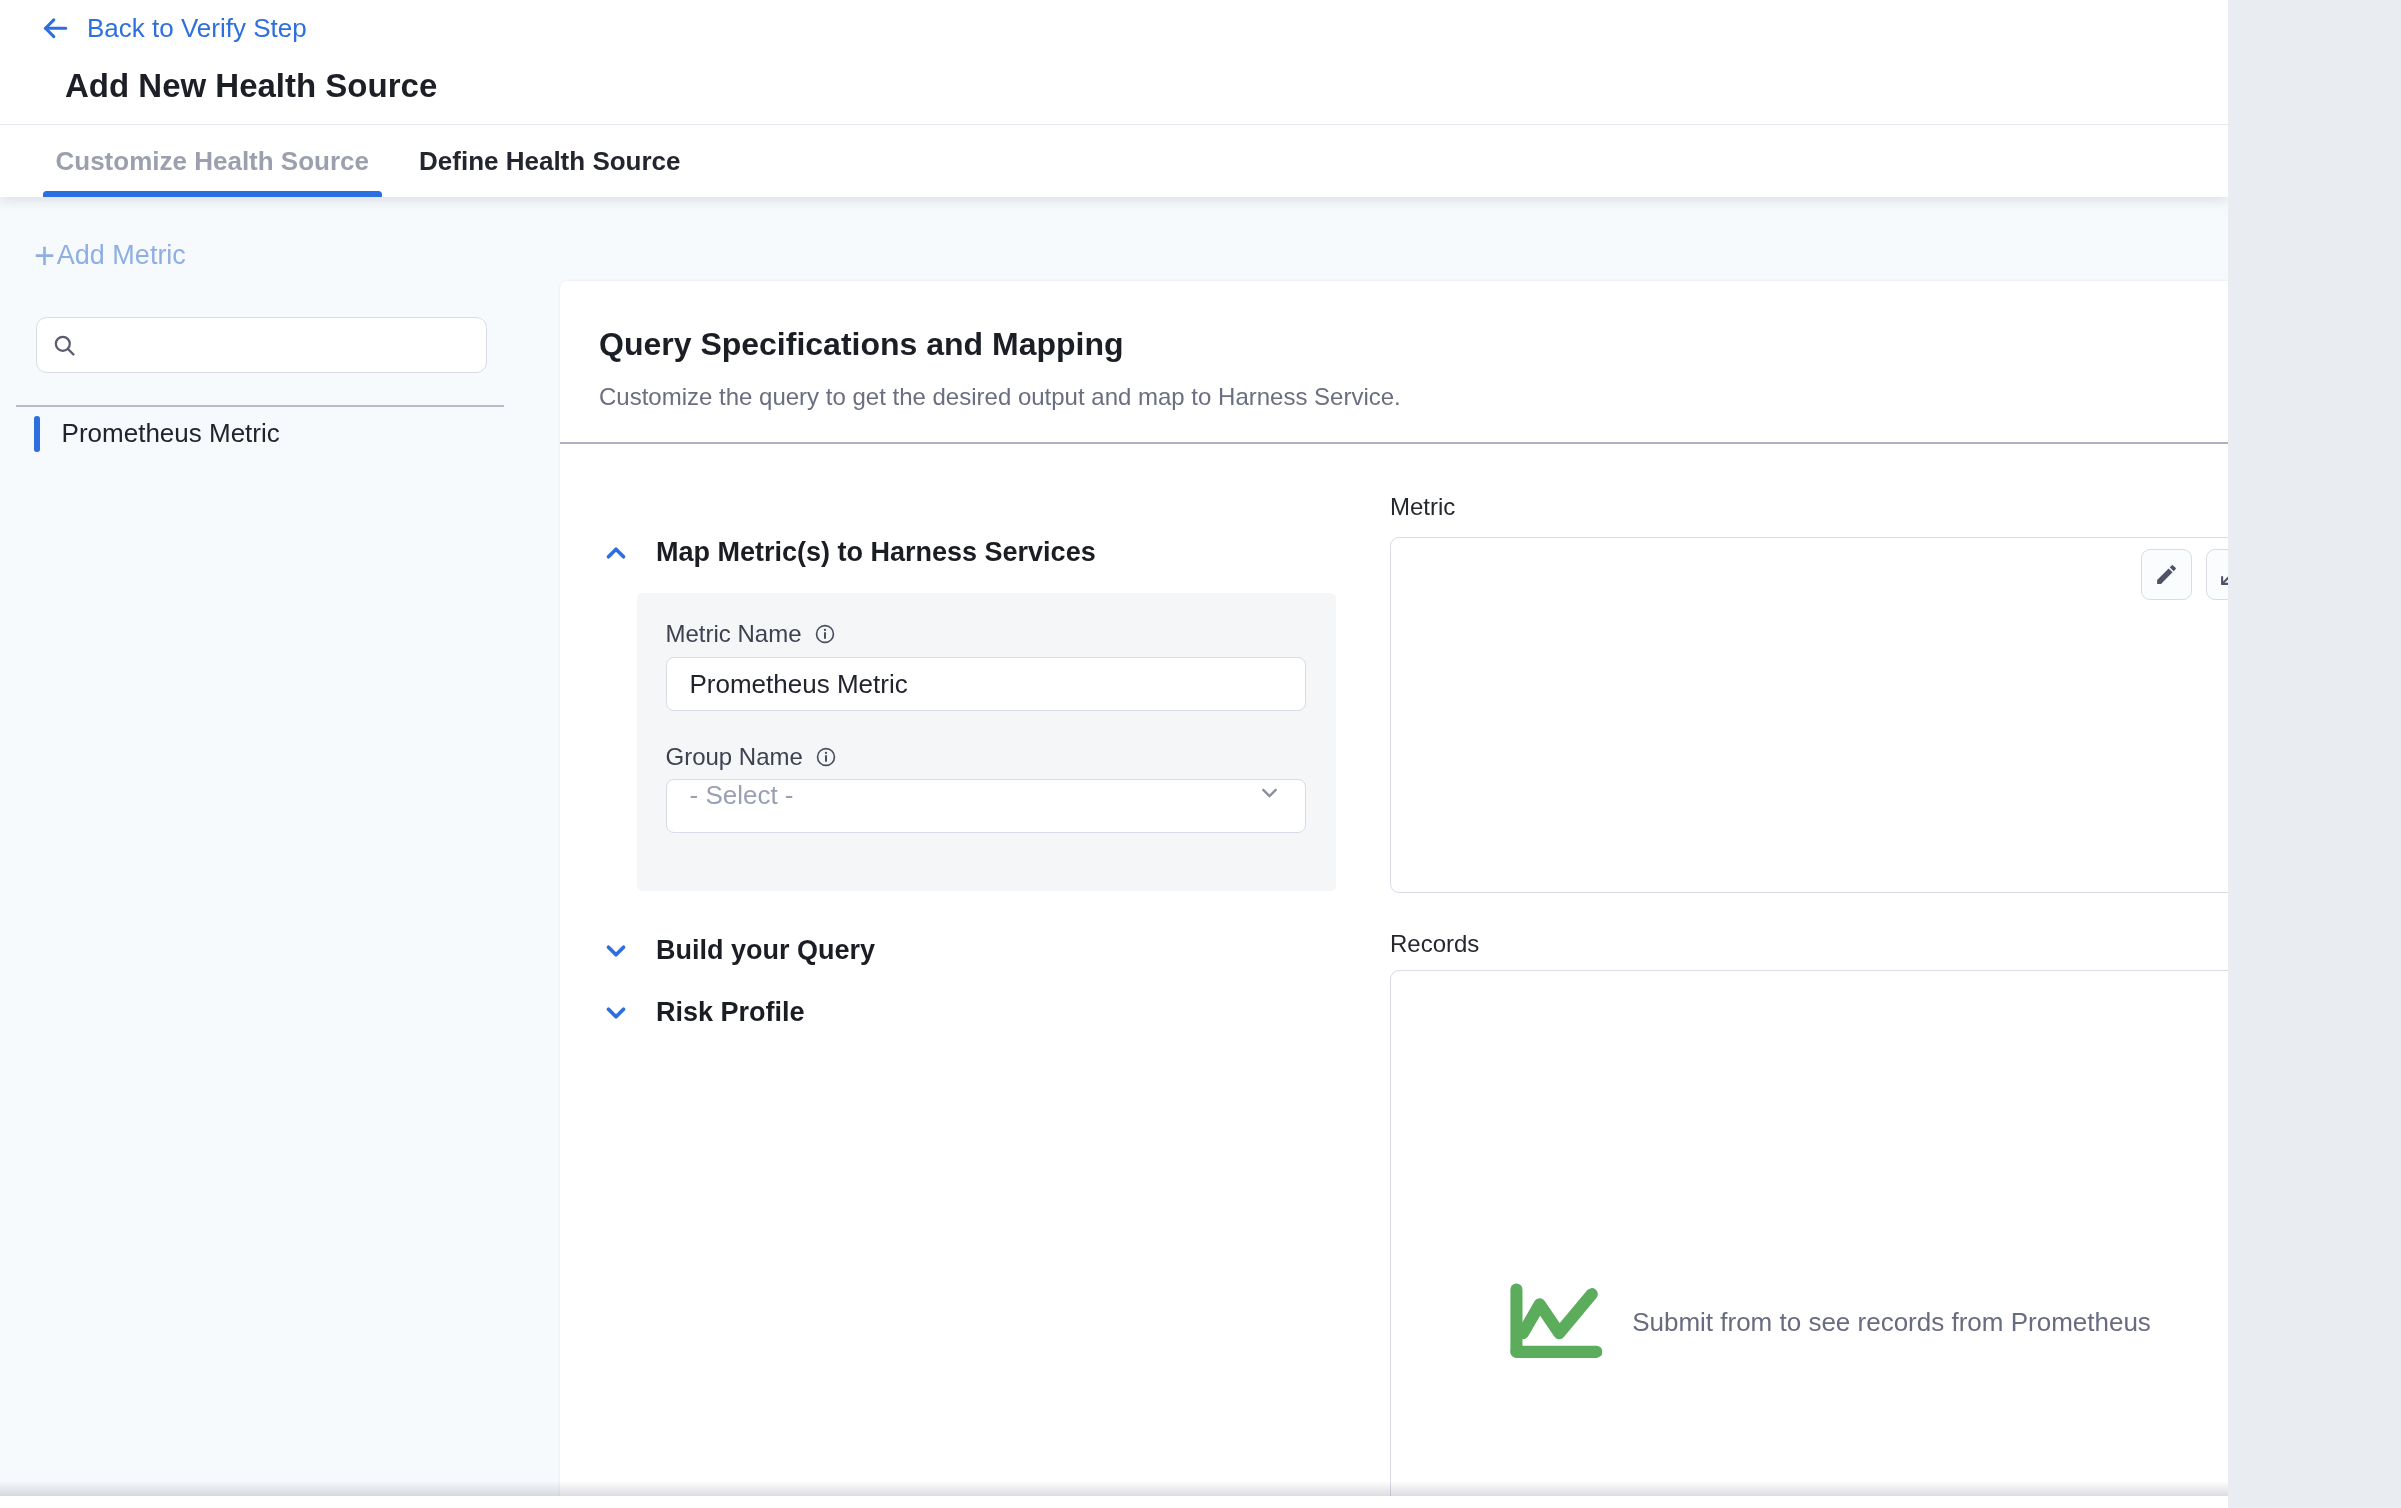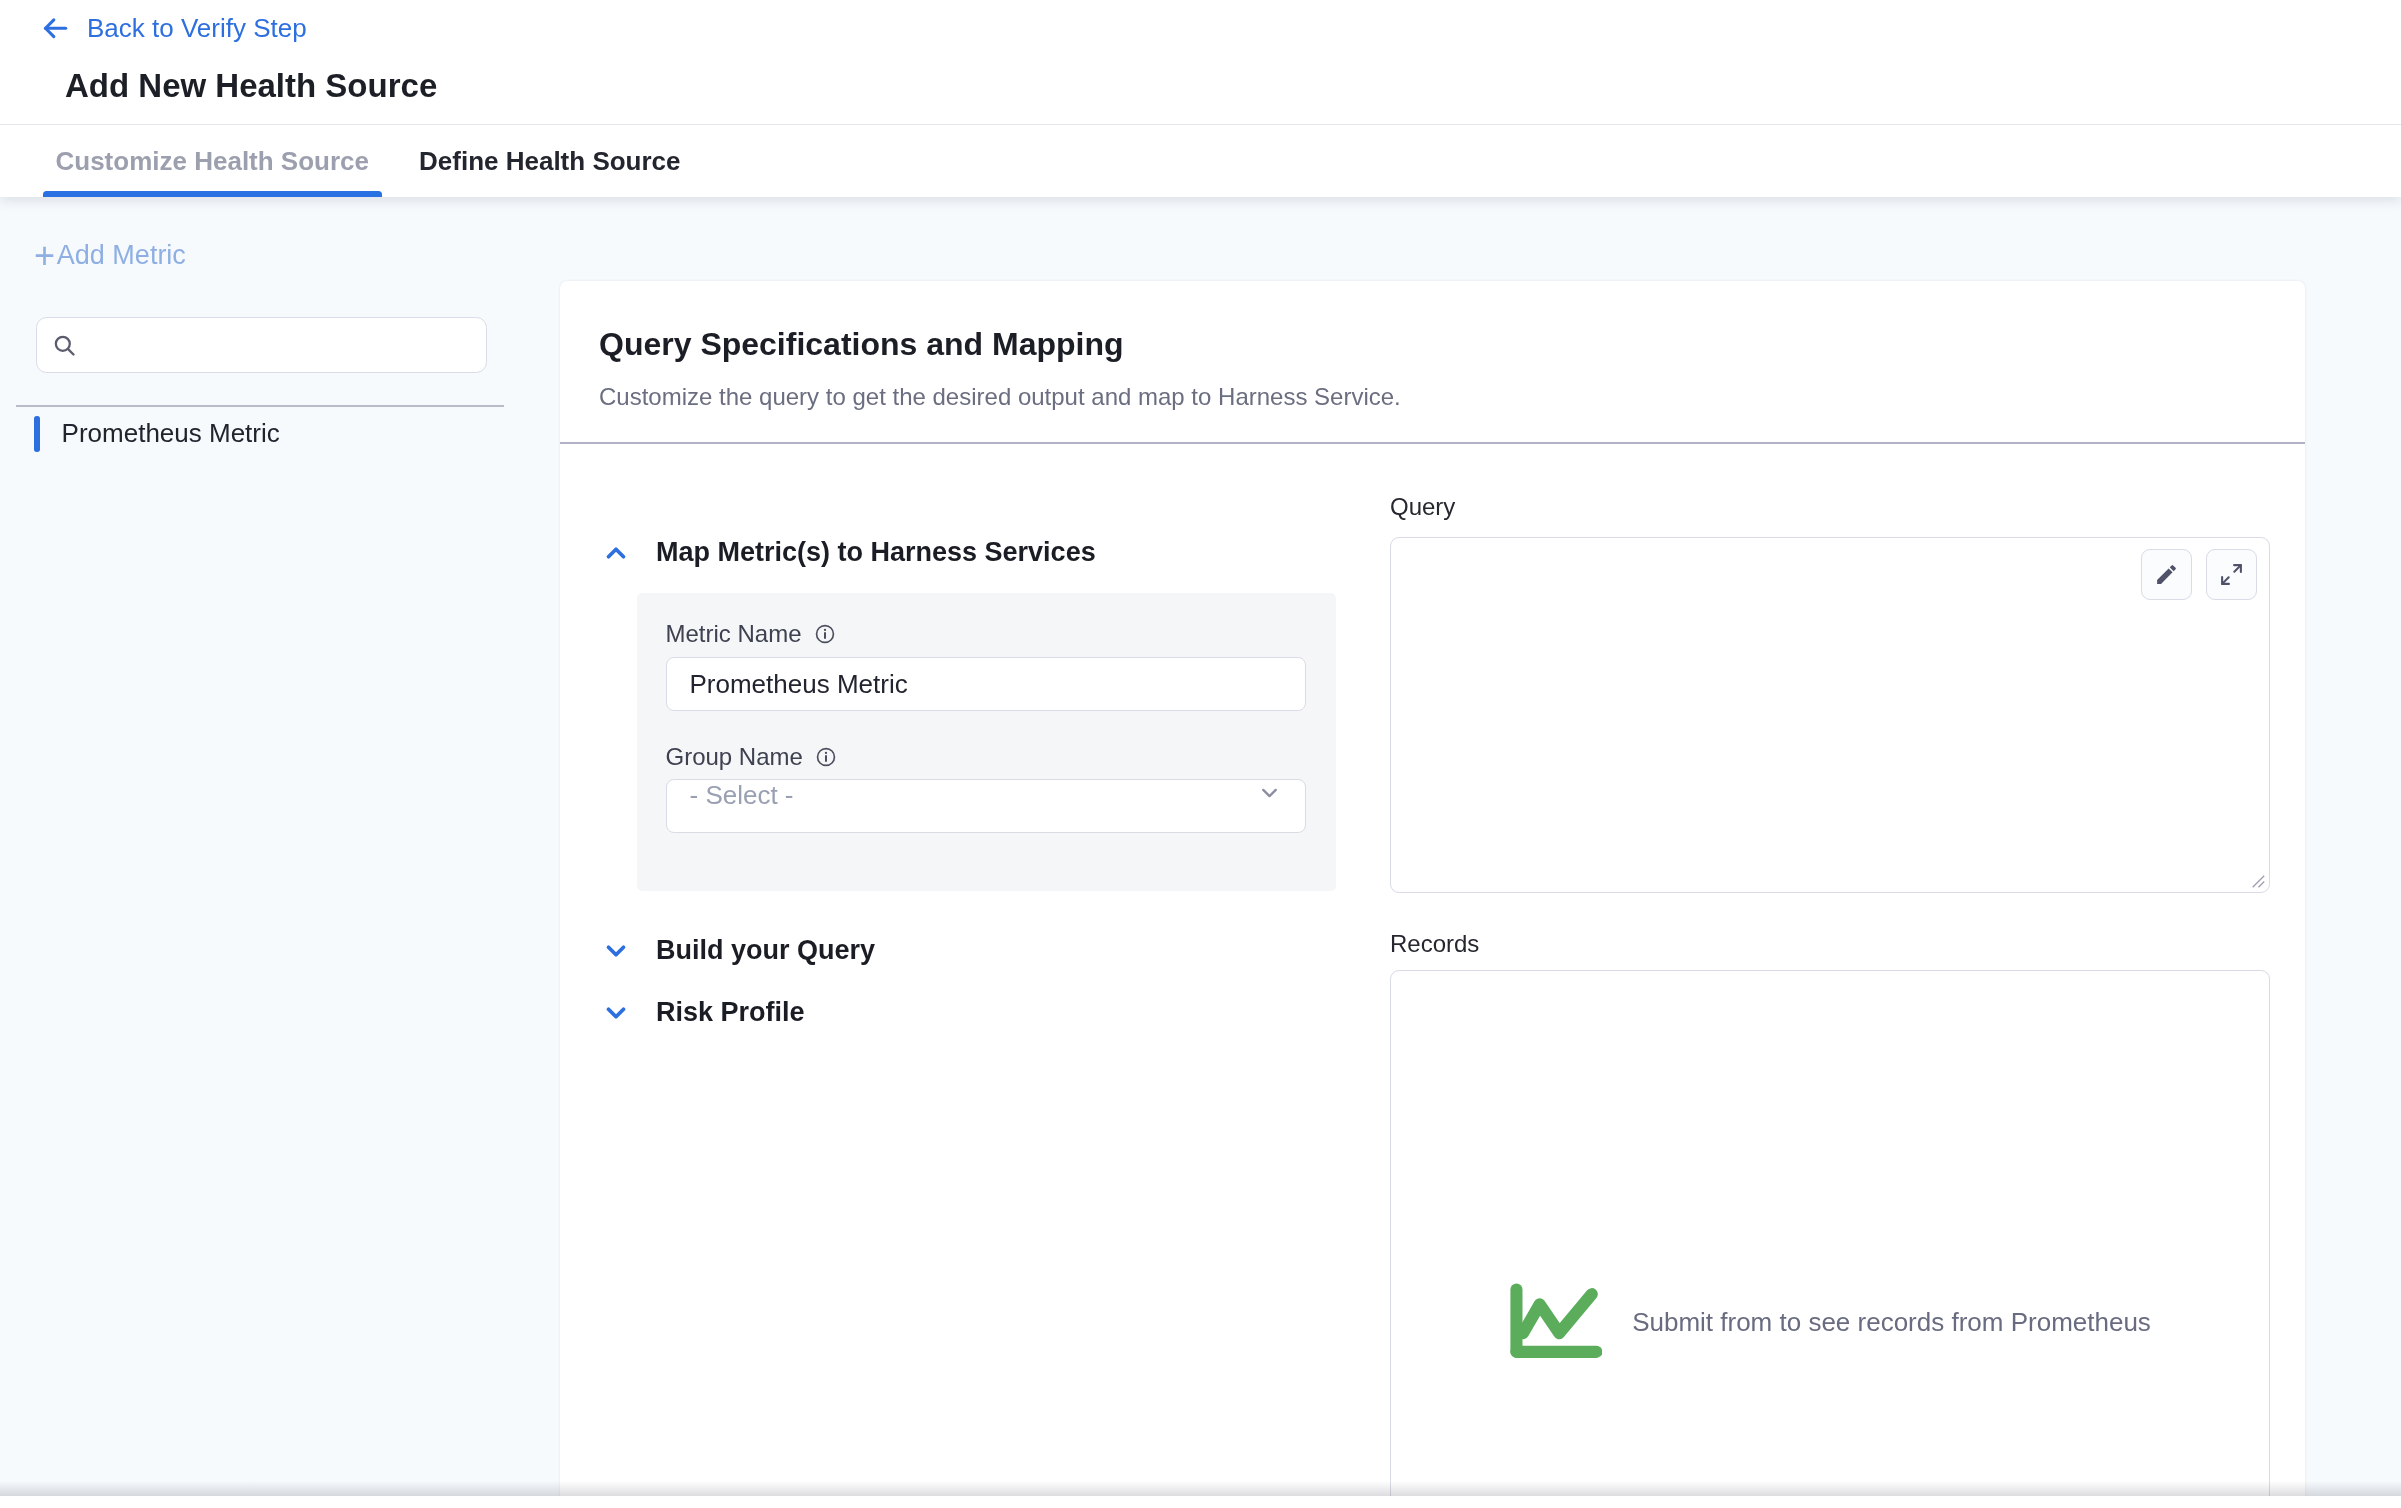--- a/index.html
+++ b/index.html
@@ -1,18 +1,18 @@
 <!DOCTYPE html>
 <html style="font-size:14.3px"><head>
 <meta charset="utf-8">
 <style>
   html,body{margin:0;padding:0;background:#e9edf2;}
   *{box-sizing:border-box;}
   .screen{
-    position:relative;width:2401px;height:1509px;overflow:hidden;
+    position:relative;width:2228px;height:1509px;overflow:hidden;
     background:#f6fafd;font-family:"Liberation Sans",sans-serif;
     -webkit-font-smoothing:antialiased;
   }
   
   .header{position:absolute;left:0;top:0;right:0;height:197px;background:#fff;
     box-shadow:0 4.5px 10.7px rgba(96,97,112,.16);z-index:5;}
   .back-row{position:absolute;left:39px;top:12.5px;display:flex;align-items:center;gap:16px;
     color:#2e6fe0;font-size:26px;font-weight:500;cursor:pointer;}
   .page-title{position:absolute;left:53px;top:55px;margin:12px;font-size:33px;font-weight:700;color:#1d1f27;}
   .tabs{position:absolute;left:0;right:0;bottom:0;height:73px;border-top:0.9px solid #e7e8ef;
@@ -174,21 +174,21 @@
       <span class="sec-label">Build your Query</span>
     </div>
 
     <div class="section-row row-risk">
       <svg width="30" height="30" viewBox="0 0 24 24" fill="none" stroke="#2e6fe0" stroke-width="3" stroke-linecap="round" stroke-linejoin="round">
         <polyline points="6 9 12 15 18 9"></polyline>
       </svg>
       <span class="sec-label">Risk Profile</span>
     </div>
 
-    <div class="side-label query-label">Query</div>
+    <div class="side-label query-label">Metric</div>
     <div class="query-box">
       <textarea style=""></textarea>
       <div class="icon-btn btn-edit">
         <svg width="25" height="25" viewBox="0 0 24 24" fill="#4f5268">
           <path d="M3 17.25 V21 h3.75 L17.8 9.94 l-3.75-3.75 L3 17.25 z M20.71 7.04 a1 1 0 0 0 0-1.41 l-2.34-2.34 a1 1 0 0 0-1.41 0 l-1.83 1.83 3.75 3.75 1.83-1.83 z"></path>
         </svg>
       </div>
       <div class="icon-btn btn-expand">
         <svg width="25" height="25" viewBox="0 0 24 24" fill="none" stroke="#4f5268" stroke-width="2" stroke-linecap="round" stroke-linejoin="round">
           <path d="M14.5 3 H21 V9.5"></path>

